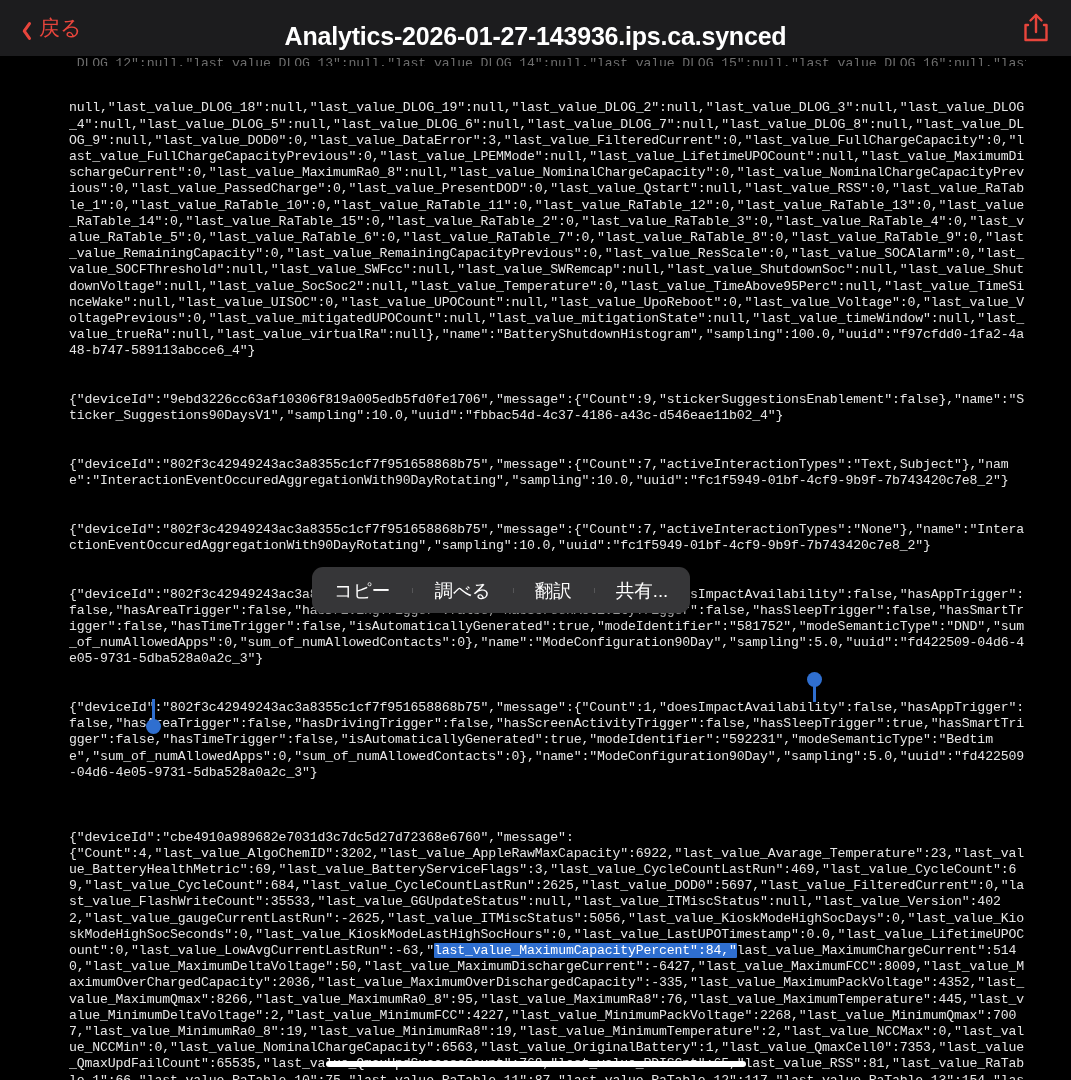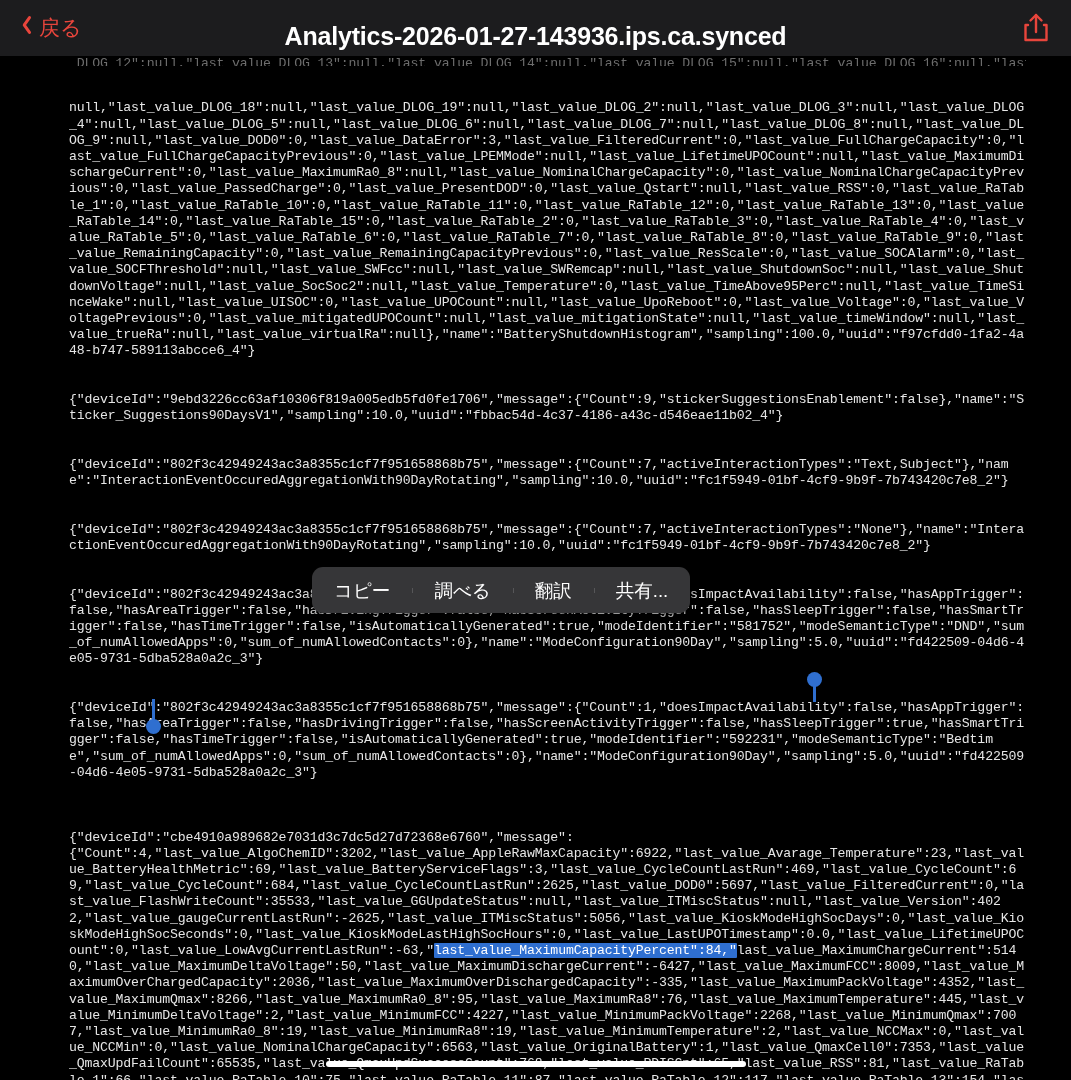--- a/index.html
+++ b/index.html
@@ -30,21 +30,21 @@
     height: 56px;
     background: #1c1c1e;
     display: flex;
     align-items: center;
     box-sizing: border-box;
     padding: 0 18px;
     z-index: 30;
   }
   .nav-back {
     display: flex;
-    align-items: flex-start;
+    align-items: flex-end;
     color: #e8453c;
     font-size: 21px;
     cursor: pointer;
     white-space: nowrap;
   }
   .nav-back .chev {
     display: inline-block;
     width: 13px;
     height: 22px;
     position: relative;

